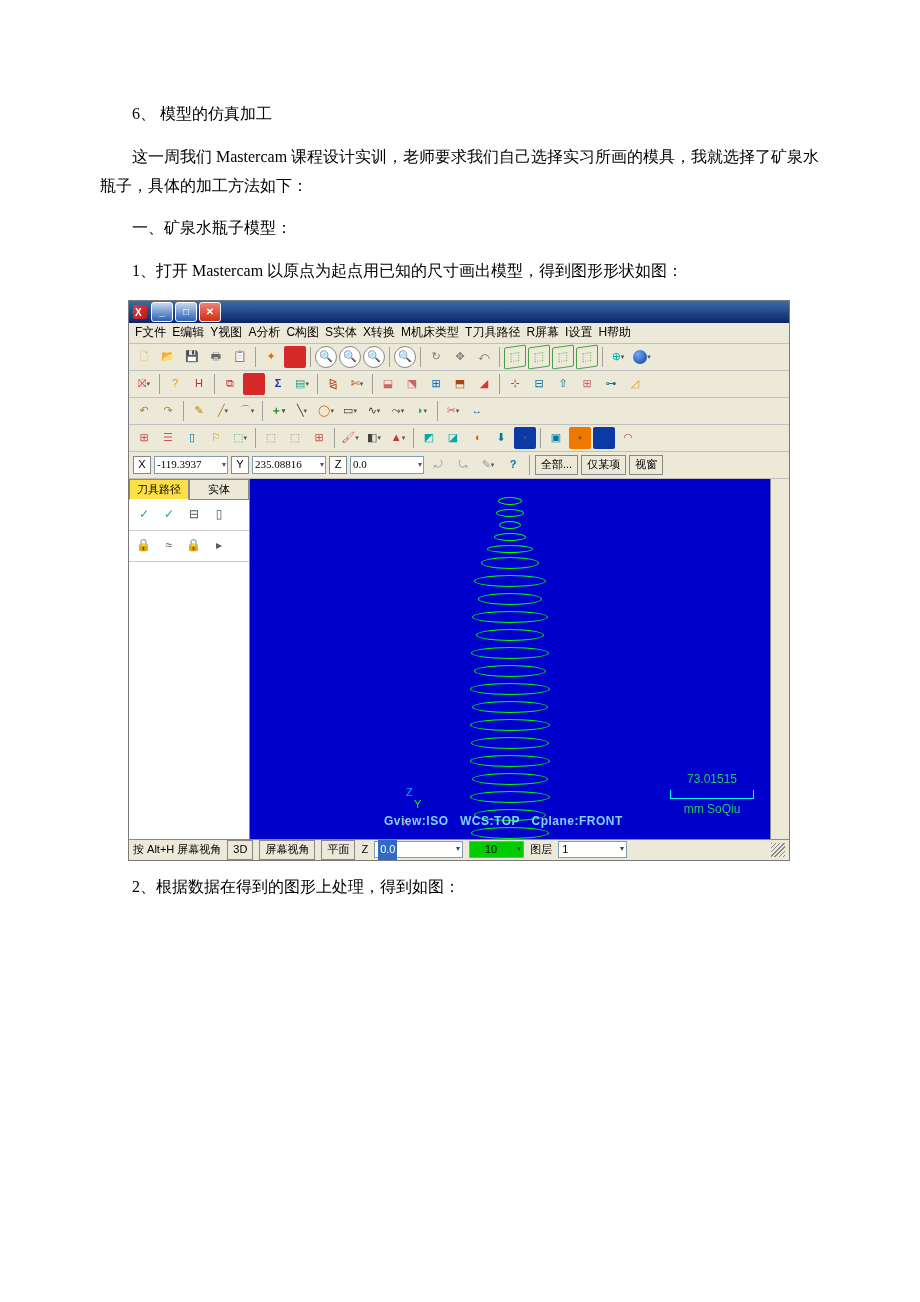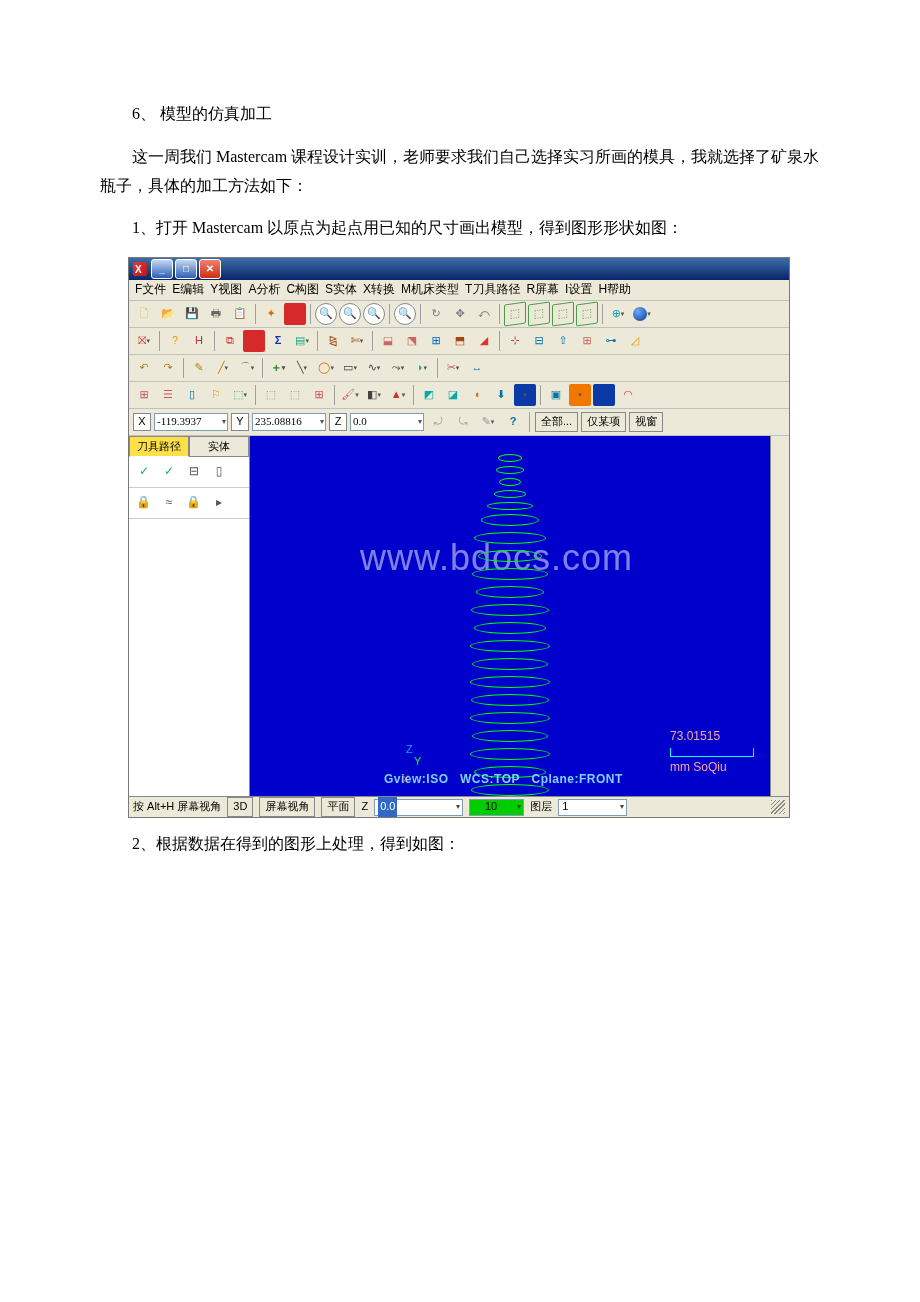--- a/index.html
+++ b/index.html
@@ -38,21 +38,21 @@
 .viewport{flex:1;background:#0000cc;position:relative;overflow:hidden}
 .bottle{position:absolute;left:50%;top:18px;transform:translateX(-50%);width:120px}
 .bottle .ring{border:1px solid #00ff00;border-radius:50%;margin:0 auto}
 .bottle .neck .ring{height:6px;margin-bottom:4px}
 .bottle .body .ring{height:10px;margin-bottom:6px}
 .axis{position:absolute;left:148px;bottom:30px;font-size:11px}
 .axis .z{color:#0af;position:absolute;left:8px;top:-26px}
 .axis .y{color:#0f0;position:absolute;left:16px;top:-14px}
 .axis .x{color:#f33;position:absolute;left:4px;top:4px}
 .vptext{position:absolute;left:134px;bottom:6px;color:#7dd3fc;font-size:12px;font-weight:bold;letter-spacing:.5px}
-.scale{position:absolute;right:16px;bottom:18px;color:#fca5a5;font-size:12px;}
+.scale{position:absolute;right:16px;bottom:18px;color:#22c55e;font-size:12px;text-align:center}
 .scale .line{width:82px;height:8px;border:1px solid #0ff;border-top:none}
 .wm{position:absolute;left:110px;top:90px;color:rgba(255,255,255,.5);font-size:36px;font-family:Arial;letter-spacing:1px;pointer-events:none}
 .statusbar{height:20px;background:#ece9d8;border-top:1px solid #888;display:flex;align-items:center;gap:6px;padding:0 4px;font-size:11px}
 .statusbar .field{height:15px;border:1px solid #7f9db9;background:#fff;padding:0 3px;display:flex;align-items:center}
 .statusbar .dd{position:relative;padding-right:14px}
 .statusbar .dd::after{content:"▾";position:absolute;right:2px;top:0;font-size:8px;color:#444}
 .green{background:#00cc00!important;color:#000}
 .grip{width:14px;height:14px;margin-left:auto;background:repeating-linear-gradient(135deg,#888 0 1px,transparent 1px 3px)}
 
 .i-new{color:#d9b943}.i-open{color:#d98a1e}.i-save{color:#2a66c8}.i-print{color:#666}.i-orange{color:#e06a00}.i-red{color:#d62929;background:#d62929;border-radius:2px}.i-mag{background:#fff;border:1px solid #888;border-radius:50%}
@@ -61,20 +61,21 @@
 .i-undo{color:#b07a2e}.i-pencil{color:#b8860b}.i-plus{color:#1a8a1a;font-weight:bold}
 .i-teal{color:#0aa}.i-orangebox{background:#f07800;border-radius:2px}.i-navy{background:#0b3aa6;border-radius:2px}
 .arrow::after{content:" ▾";font-size:7px;color:#555}
 </style>
 </head>
 <body>
 
 <div class="page">
   <p class="para">6、 模型的仿真加工</p>
   <p class="para" style="text-indent:2em">这一周我们 Mastercam 课程设计实训，老师要求我们自己选择实习所画的模具，我就选择了矿泉水瓶子，具体的加工方法如下：</p>
+  <p class="para">一、矿泉水瓶子模型：</p>
   <p class="para">1、打开 Mastercam 以原点为起点用已知的尺寸画出模型，得到图形形状如图：</p>
 
   <div class="app">
 
     <div class="titlebar">
       <div class="ticon"></div>
       <div class="winbtns">
         <div class="winbtn">_</div>
         <div class="winbtn">□</div>
         <div class="winbtn close">✕</div>
@@ -235,21 +236,20 @@
         <div class="sidetb">
           <div class="ico">🔒</div>
           <div class="ico">≈</div>
           <div class="ico">🔒</div>
           <div class="ico">▸</div>
         </div>
         <div class="tree"></div>
       </div>
 
       <div class="viewport">
-        <div class="wm">www.bdocs.com</div>
         <div class="bottle">
           <div class="neck">
             <div class="ring" style="width:22px"></div>
             <div class="ring" style="width:26px"></div>
             <div class="ring" style="width:20px"></div>
             <div class="ring" style="width:30px"></div>
             <div class="ring" style="width:44px"></div>
           </div>
           <div class="body">
             <div class="ring" style="width:56px"></div>

